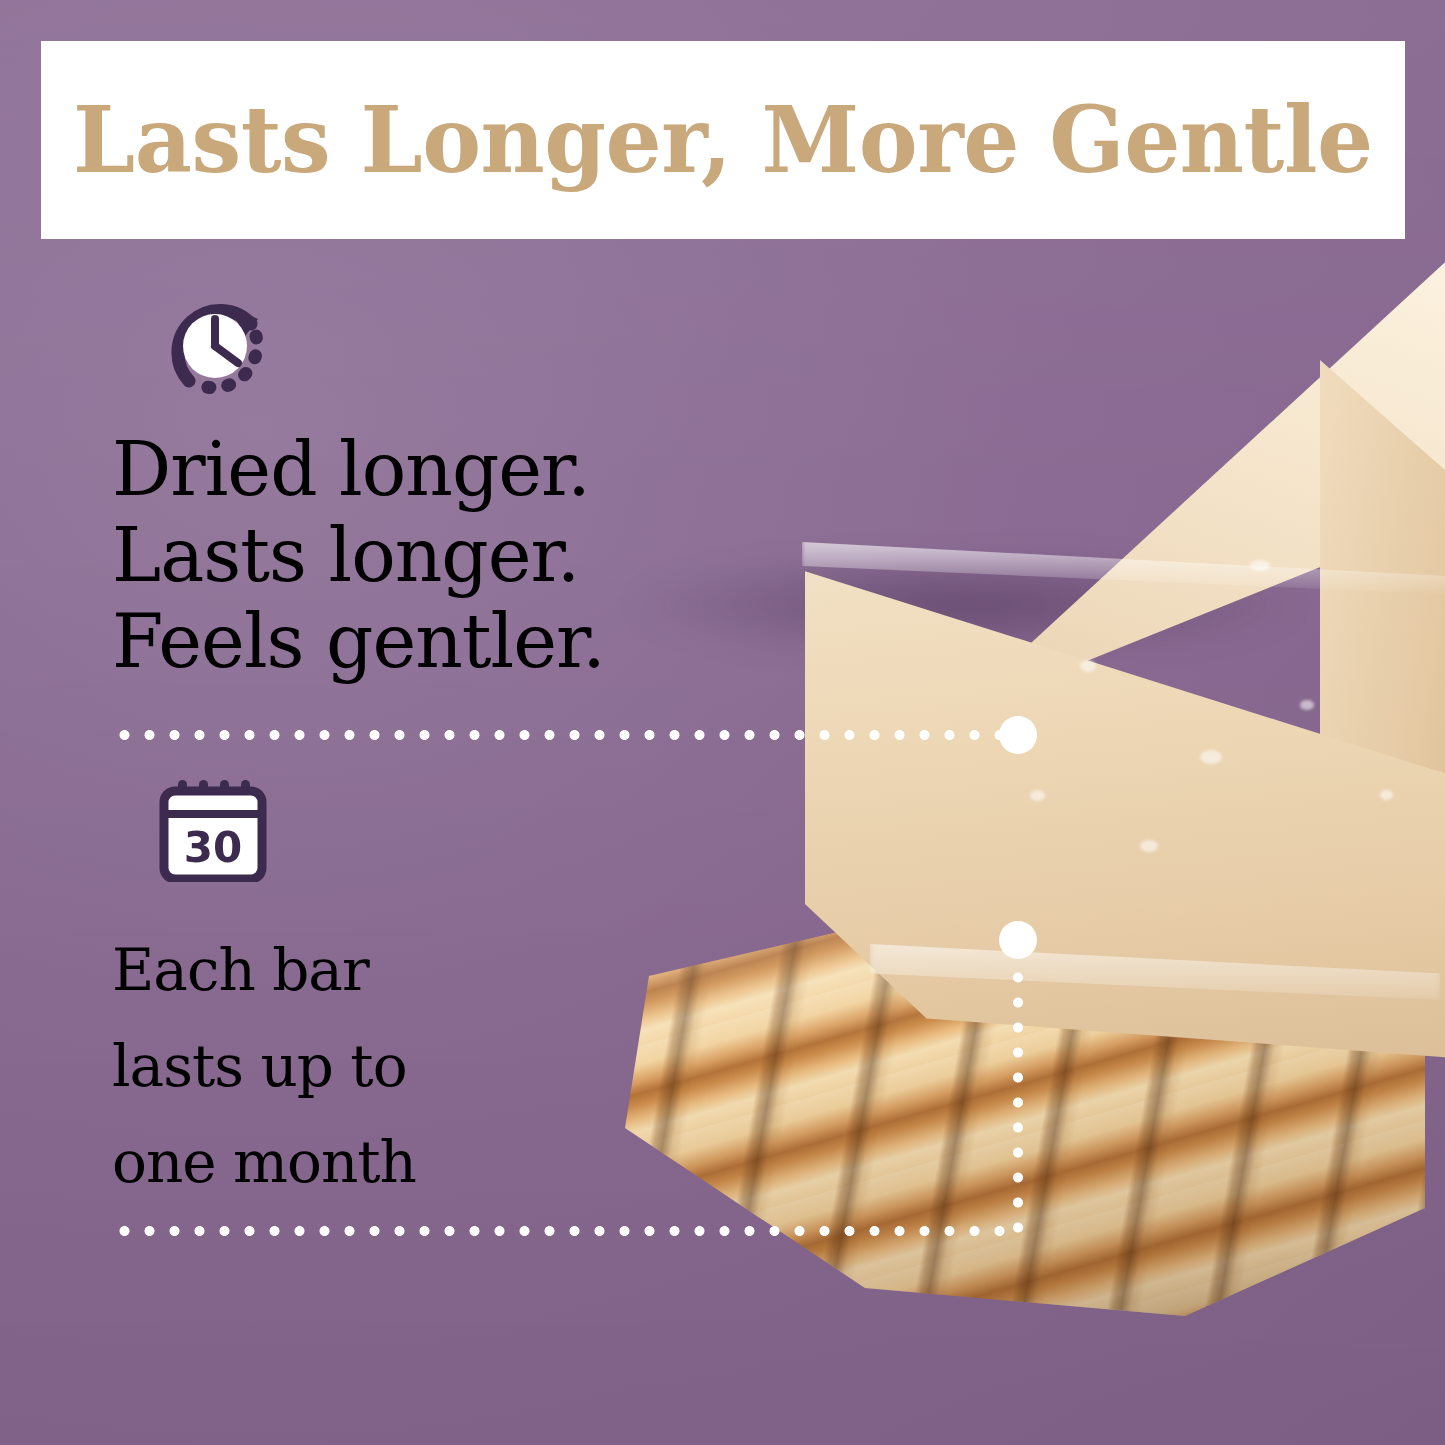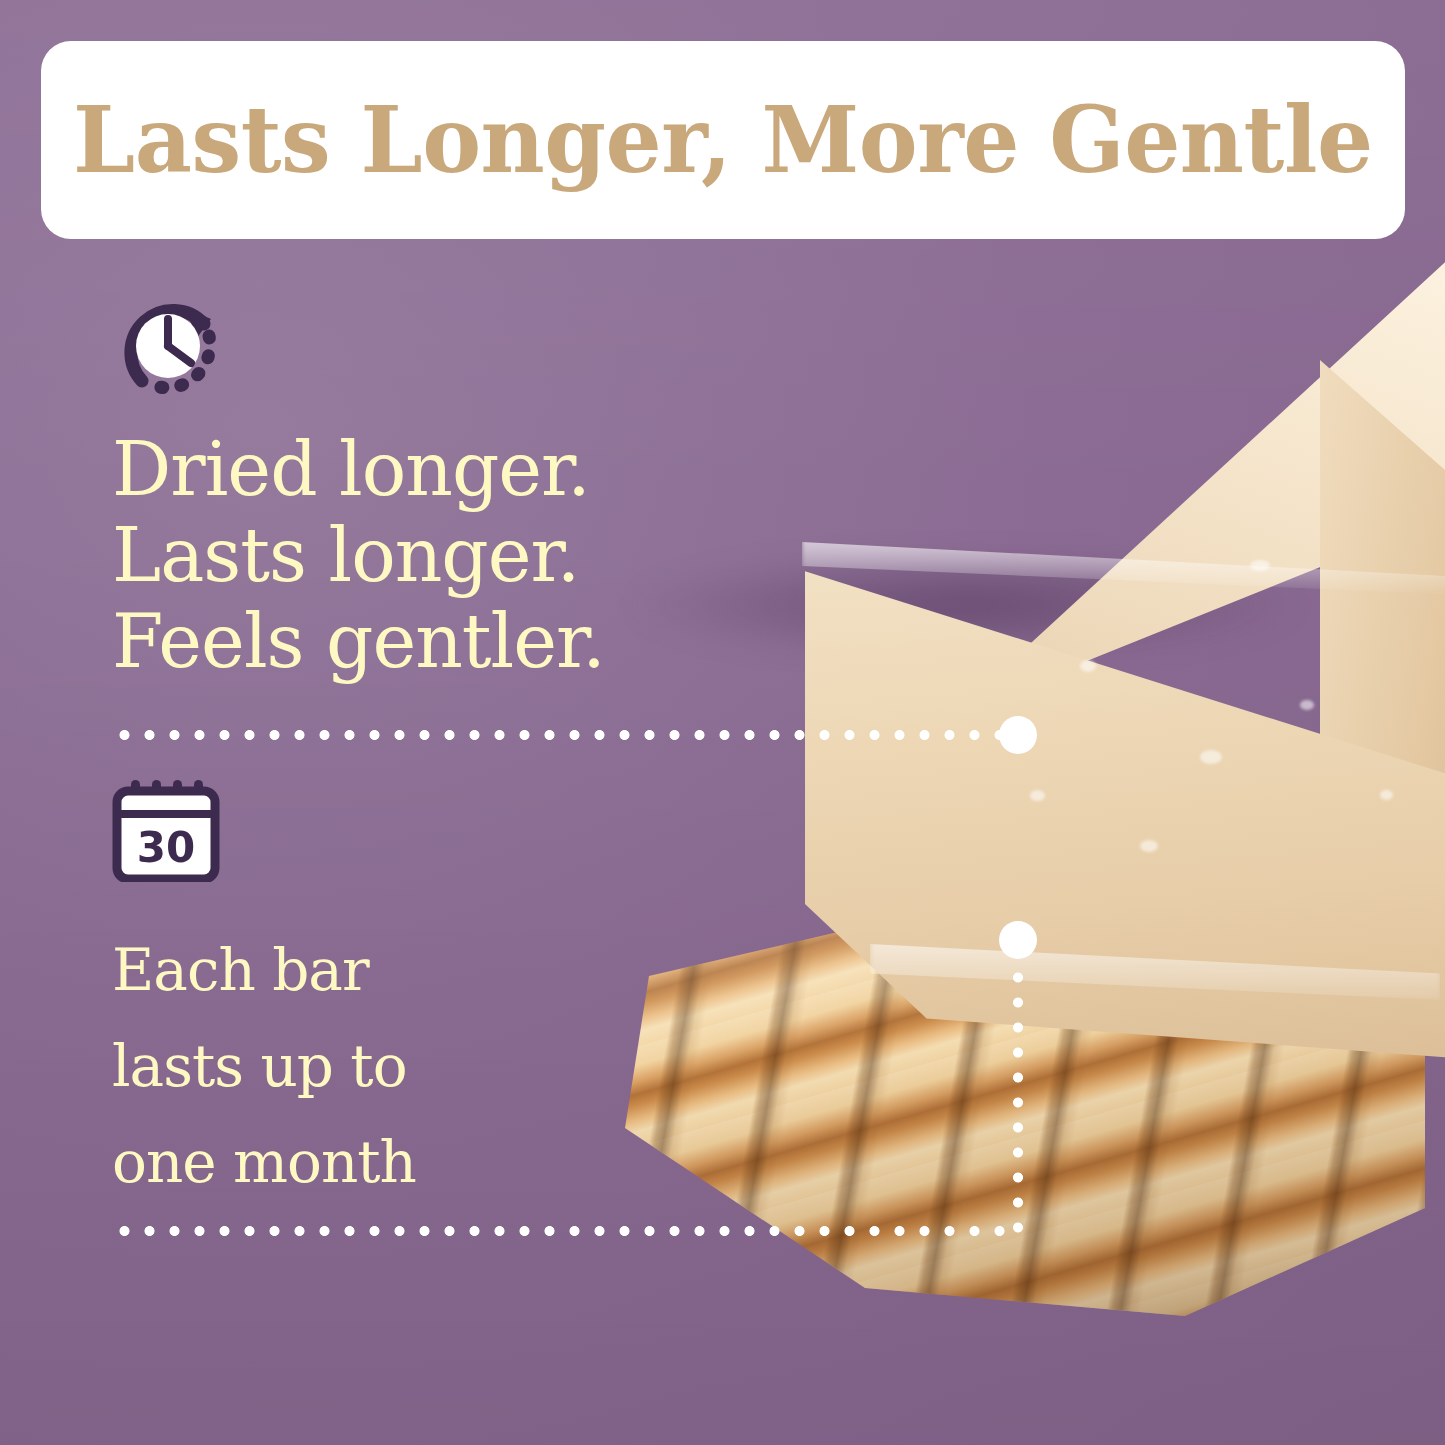--- a/index.html
+++ b/index.html
@@ -156,21 +156,20 @@
   .banner {
     position: absolute;
     left: 41px;
     top: 41px;
     width: 1364px;
     height: 198px;
     background: #ffffff;
     display: flex;
     align-items: center;
     justify-content: center;
-    border-radius: 30px;
   }
   .banner-title {
     font-family: "DejaVu Serif", serif;
     font-weight: 700;
     font-size: 92px;
     line-height: 1;
     color: #c9a97c;
     letter-spacing: -0.5px;
     white-space: nowrap;
     transform: scaleX(0.96);
@@ -182,33 +181,33 @@
     left: 112px;
   }
   .feature-1 { top: 288px; }
   .feature-2 { top: 778px; }
 
   .feat-text {
     font-family: "DejaVu Serif", serif;
     font-weight: 400;
     font-size: 74px;
     line-height: 86px;
-    color: #fef9c3;
+    color: #000000;
     margin-top: 22px;
     white-space: pre-line;
     letter-spacing: -1px;
   }
   .feature-2 .feat-text {
     font-size: 58px;
     line-height: 96px;
     margin-top: 36px;
   }
 
   
-  .icon-clock, .icon-cal { display: block; }
+  .icon-clock, .icon-cal { display: block; margin-left: 47px; }
 
   
   .dots-h {
     position: absolute;
     height: 14px;
     background-image: radial-gradient(circle, #ffffff 0px, #ffffff 4.6px, rgba(255,255,255,0) 5.4px);
     background-size: 25px 14px;
     background-repeat: repeat-x;
     background-position: 0 0;
   }

